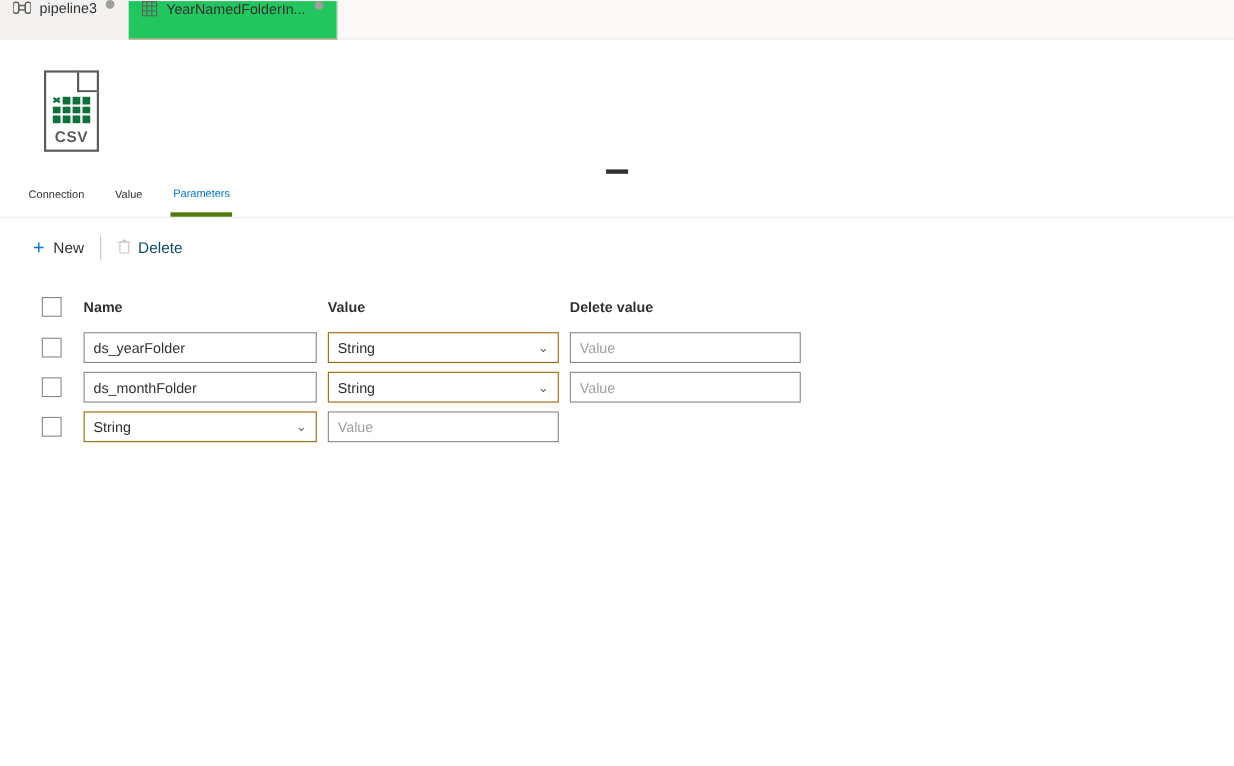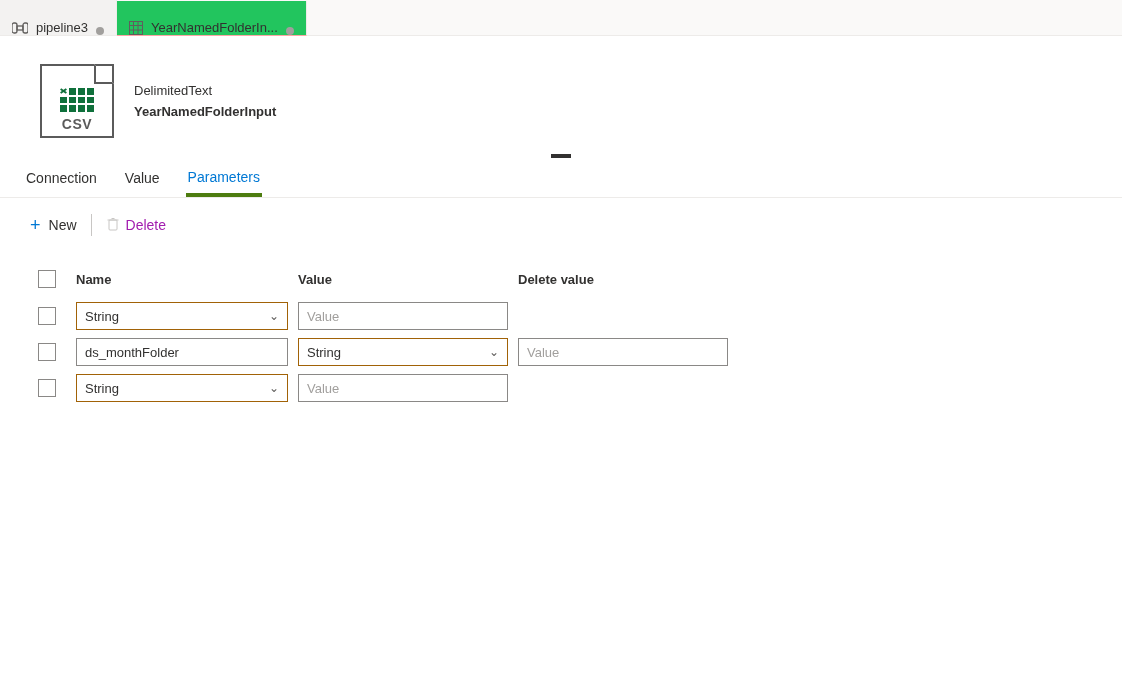--- a/index.html
+++ b/index.html
@@ -14,21 +14,21 @@
 
     .tabbar {
       display: flex;
       align-items: center;
       height: 36px;
       border-bottom: 1px solid #edebe9;
       background: #faf9f8;
     }
     .file-tab {
       display: flex;
-      align-items: flex-end;
+      align-items: flex-start;
       gap: 8px;
       padding: 0 12px;
       height: 100%;
       font-size: 13px;
       color: #323130;
       cursor: pointer;
       border-right: 1px solid #edebe9;
       background: #f3f2f1;
     }
     .file-tab.active {
@@ -48,21 +48,21 @@
     }
     .tab-icon { display:inline-flex; align-items:center; }
 
     .dataset-header {
       display: flex;
       align-items: center;
       gap: 20px;
       padding: 28px 24px 18px 40px;
     }
     .dataset-icon-box {
-      width: 74px; height: 74px;
+      width: 50px; height: 74px;
       border: 2px solid #5b5b5b;
       background: #fff;
       position: relative;
       display:flex;
       flex-direction:column;
       justify-content:flex-end;
       align-items:center;
     }
     .dataset-icon-box::before {
       content:"";
@@ -110,21 +110,21 @@
       gap:24px;
       padding: 0 24px;
       border-bottom:1px solid #edebe9;
       height:38px;
       align-items:center;
     }
     .subtab {
       padding:0 2px;
       height:100%;
       display:flex; align-items:center;
-      font-size:14px;
+      font-size:10px;
       color:#323130;
       cursor:pointer;
       border-bottom:2px solid transparent;
       text-align:center;
     }
     .subtab.selected {
       color:#0078d4;
       border-bottom:4px solid #4d7c0f;
       font-weight:400;
     }
@@ -137,21 +137,21 @@
     }
     .add-btn{
       display:inline-flex; align-items:center; gap:8px;
       color:#323130; cursor:pointer;
       font-size:14px;
     }
     .plus{ color:#0078d4; font-size:18px; font-weight:300; line-height:1;}
     .vsep{ width:1px; height:22px; background:#c8c6c4;}
     .delete-btn{
       display:inline-flex; align-items:center; gap:6px;
-      color:#a21caf; cursor:default;
+      color:#0c4a6e; cursor:default;
       font-size:14px;
     }
 
     .grid-holder{ padding: 14px 30px 0 38px;}
     .grid-header{
       display:grid;
       grid-template-columns: 28px 212px 210px 210px;
       gap:10px;
       align-items:center;
       font-weight:600;
@@ -236,24 +236,20 @@
         <span></span>
         <span></span>
         <span></span>
         <span></span>
         <span></span>
         <span></span>
         <span></span>
       </div>
     <div class="csv-label">CSV</div>
   </div>
-  <div class="ds-meta">
-    <div class="ds-type">DelimitedText</div>
-    <div class="ds-name">YearNamedFolderInput</div>
-  </div>
 </div>
 <div style="text-align:center;">
     <div class="drag-nub"></div>
   </div>
 
 <div class="subtabs">
   <div class="subtab">Connection</div>
   <div class="subtab">Value</div>
   <div class="subtab selected">Parameters</div>
 </div>
@@ -279,20 +275,21 @@
 <div class="grid-holder">
   <div class="grid-header">
     <div class="chk"></div>
     <div>Name</div>
     <div>Value</div>
     <div>Delete value</div>
   </div>
 
   <div class="grid-row">
     <div class="chk"></div>
+    <input class="name-input" value="ds_yearFolder" style="">
     <div class="type-select">
       <span>String</span>
       <span class="chev">⌄</span>
     </div>
     <input class="value-input" placeholder="Value" style="">
   </div>
 
   <div class="grid-row">
     <div class="chk"></div>
     <input class="name-input" value="ds_monthFolder" style="">

